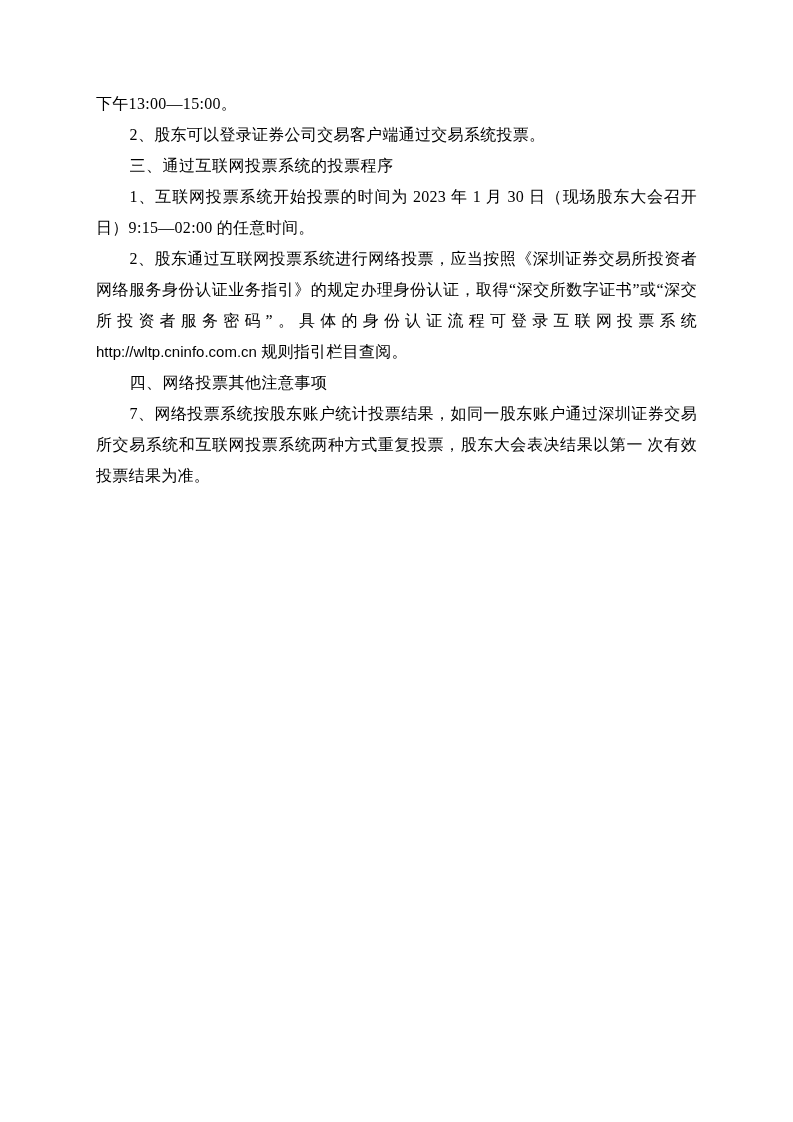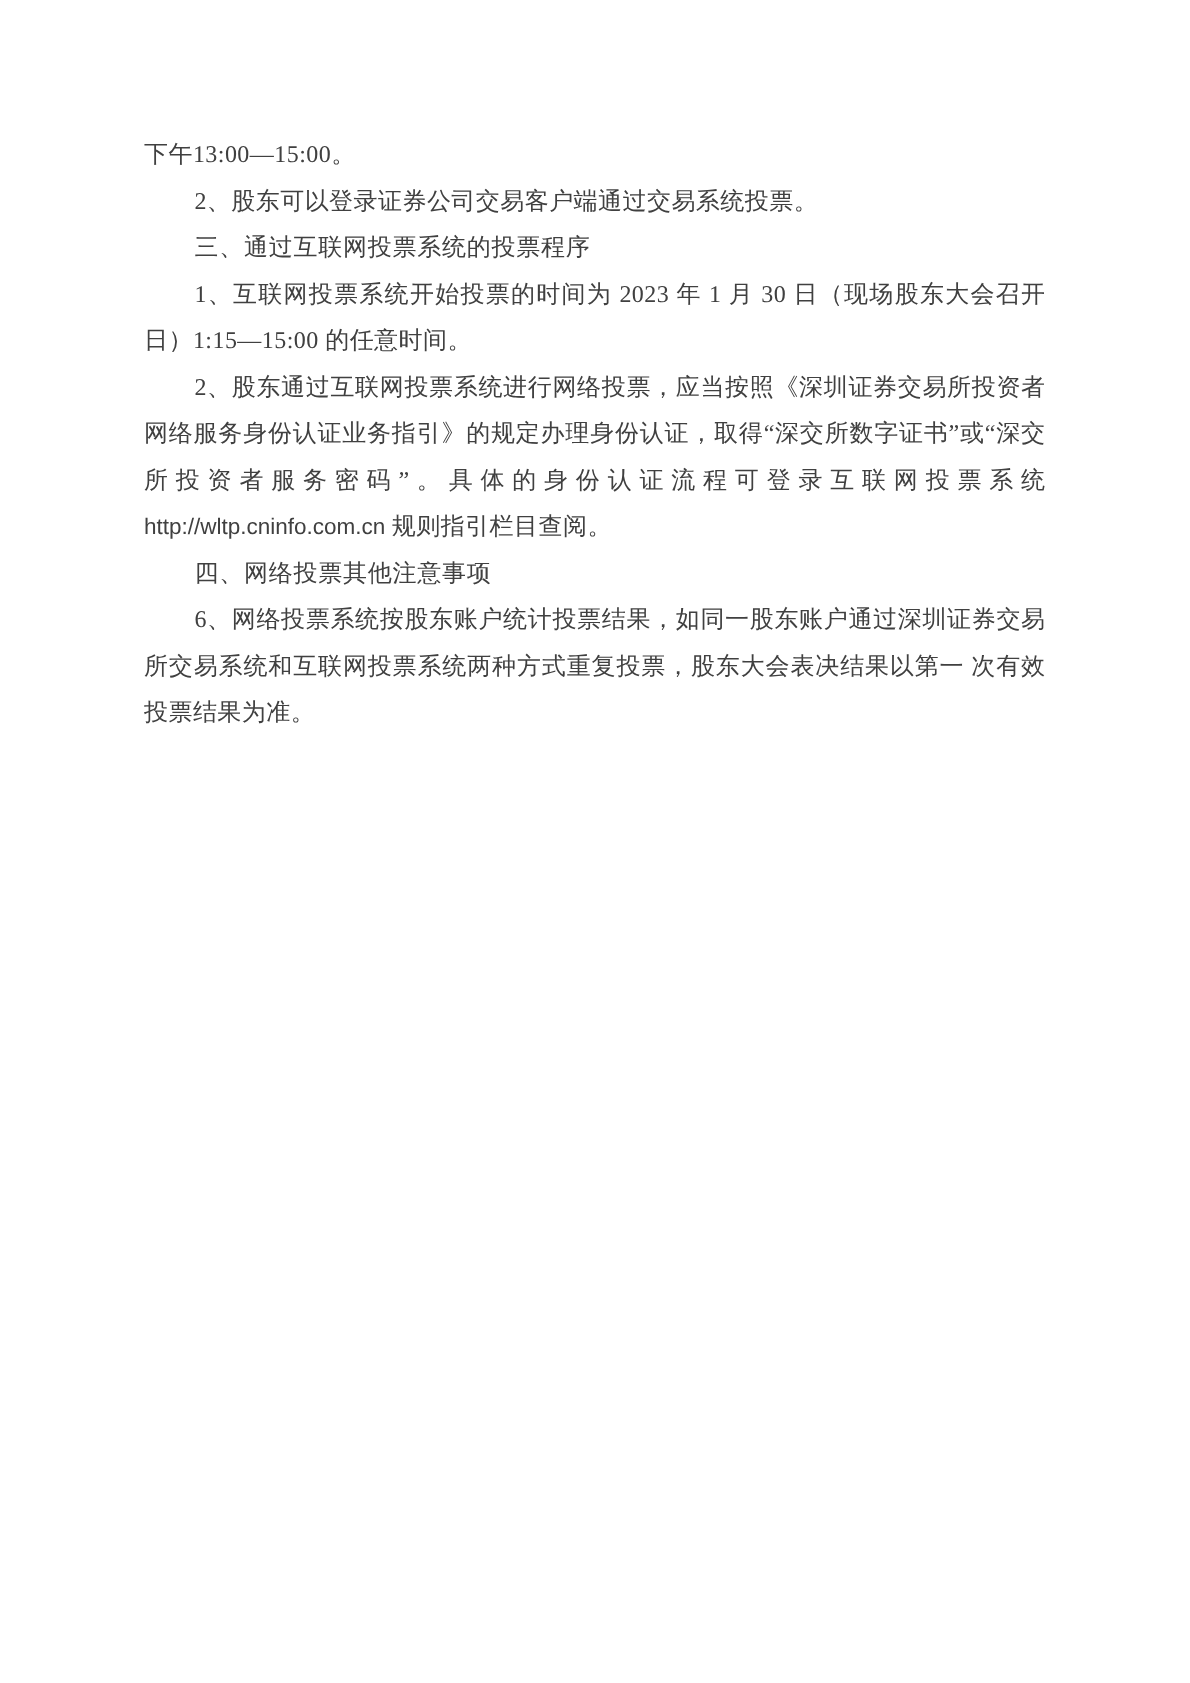--- a/index.html
+++ b/index.html
@@ -7,21 +7,21 @@
     padding: 0;
     background: #ffffff;
   }
   .page {
     position: relative;
     width: 793px;
     height: 1122px;
     background: #ffffff;
     overflow: hidden;
     font-family: "Liberation Serif", "DejaVu Serif", serif;
-    color: #404040;
+    color: #000000;
   }
   .content {
     position: absolute;
     left: 96px;
     top: 88px;
     width: 601px;
     font-size: 16px;
     line-height: 31px;
     text-align: justify;
     letter-spacing: 0.3px;
@@ -49,18 +49,18 @@
   }
 </style>
 </head>
 <body>
 
 <div class="page">
   <div class="content">
     <p class="para no-indent">下午13:00—15:00。</p>
     <p class="para">2、股东可以登录证券公司交易客户端通过交易系统投票。</p>
     <p class="heading">三、通过互联网投票系统的投票程序</p>
-    <p class="para">1、互联网投票系统开始投票的时间为 2023 年 1 月 30 日（现场股东大会召开日）1:15—15:00 的任意时间。</p>
+    <p class="para">1、互联网投票系统开始投票的时间为 2023 年 1 月 30 日（现场股东大会召开日）9:15—02:00 的任意时间。</p>
     <p class="para">2、股东通过互联网投票系统进行网络投票，应当按照《深圳证券交易所投资者网络服务身份认证业务指引》的规定办理身份认证，取得“深交所数字证书”或“深交所投资者服务密码”。具体的身份认证流程可登录互联网投票系统 <span class="mono">http://wltp.cninfo.com.cn</span> 规则指引栏目查阅。</p>
     <p class="heading">四、网络投票其他注意事项</p>
-    <p class="para">6、网络投票系统按股东账户统计投票结果，如同一股东账户通过深圳证券交易所交易系统和互联网投票系统两种方式重复投票，股东大会表决结果以第一 次有效投票结果为准。</p>
+    <p class="para">7、网络投票系统按股东账户统计投票结果，如同一股东账户通过深圳证券交易所交易系统和互联网投票系统两种方式重复投票，股东大会表决结果以第一 次有效投票结果为准。</p>
   </div>
 </div>
 
 </body></html>

